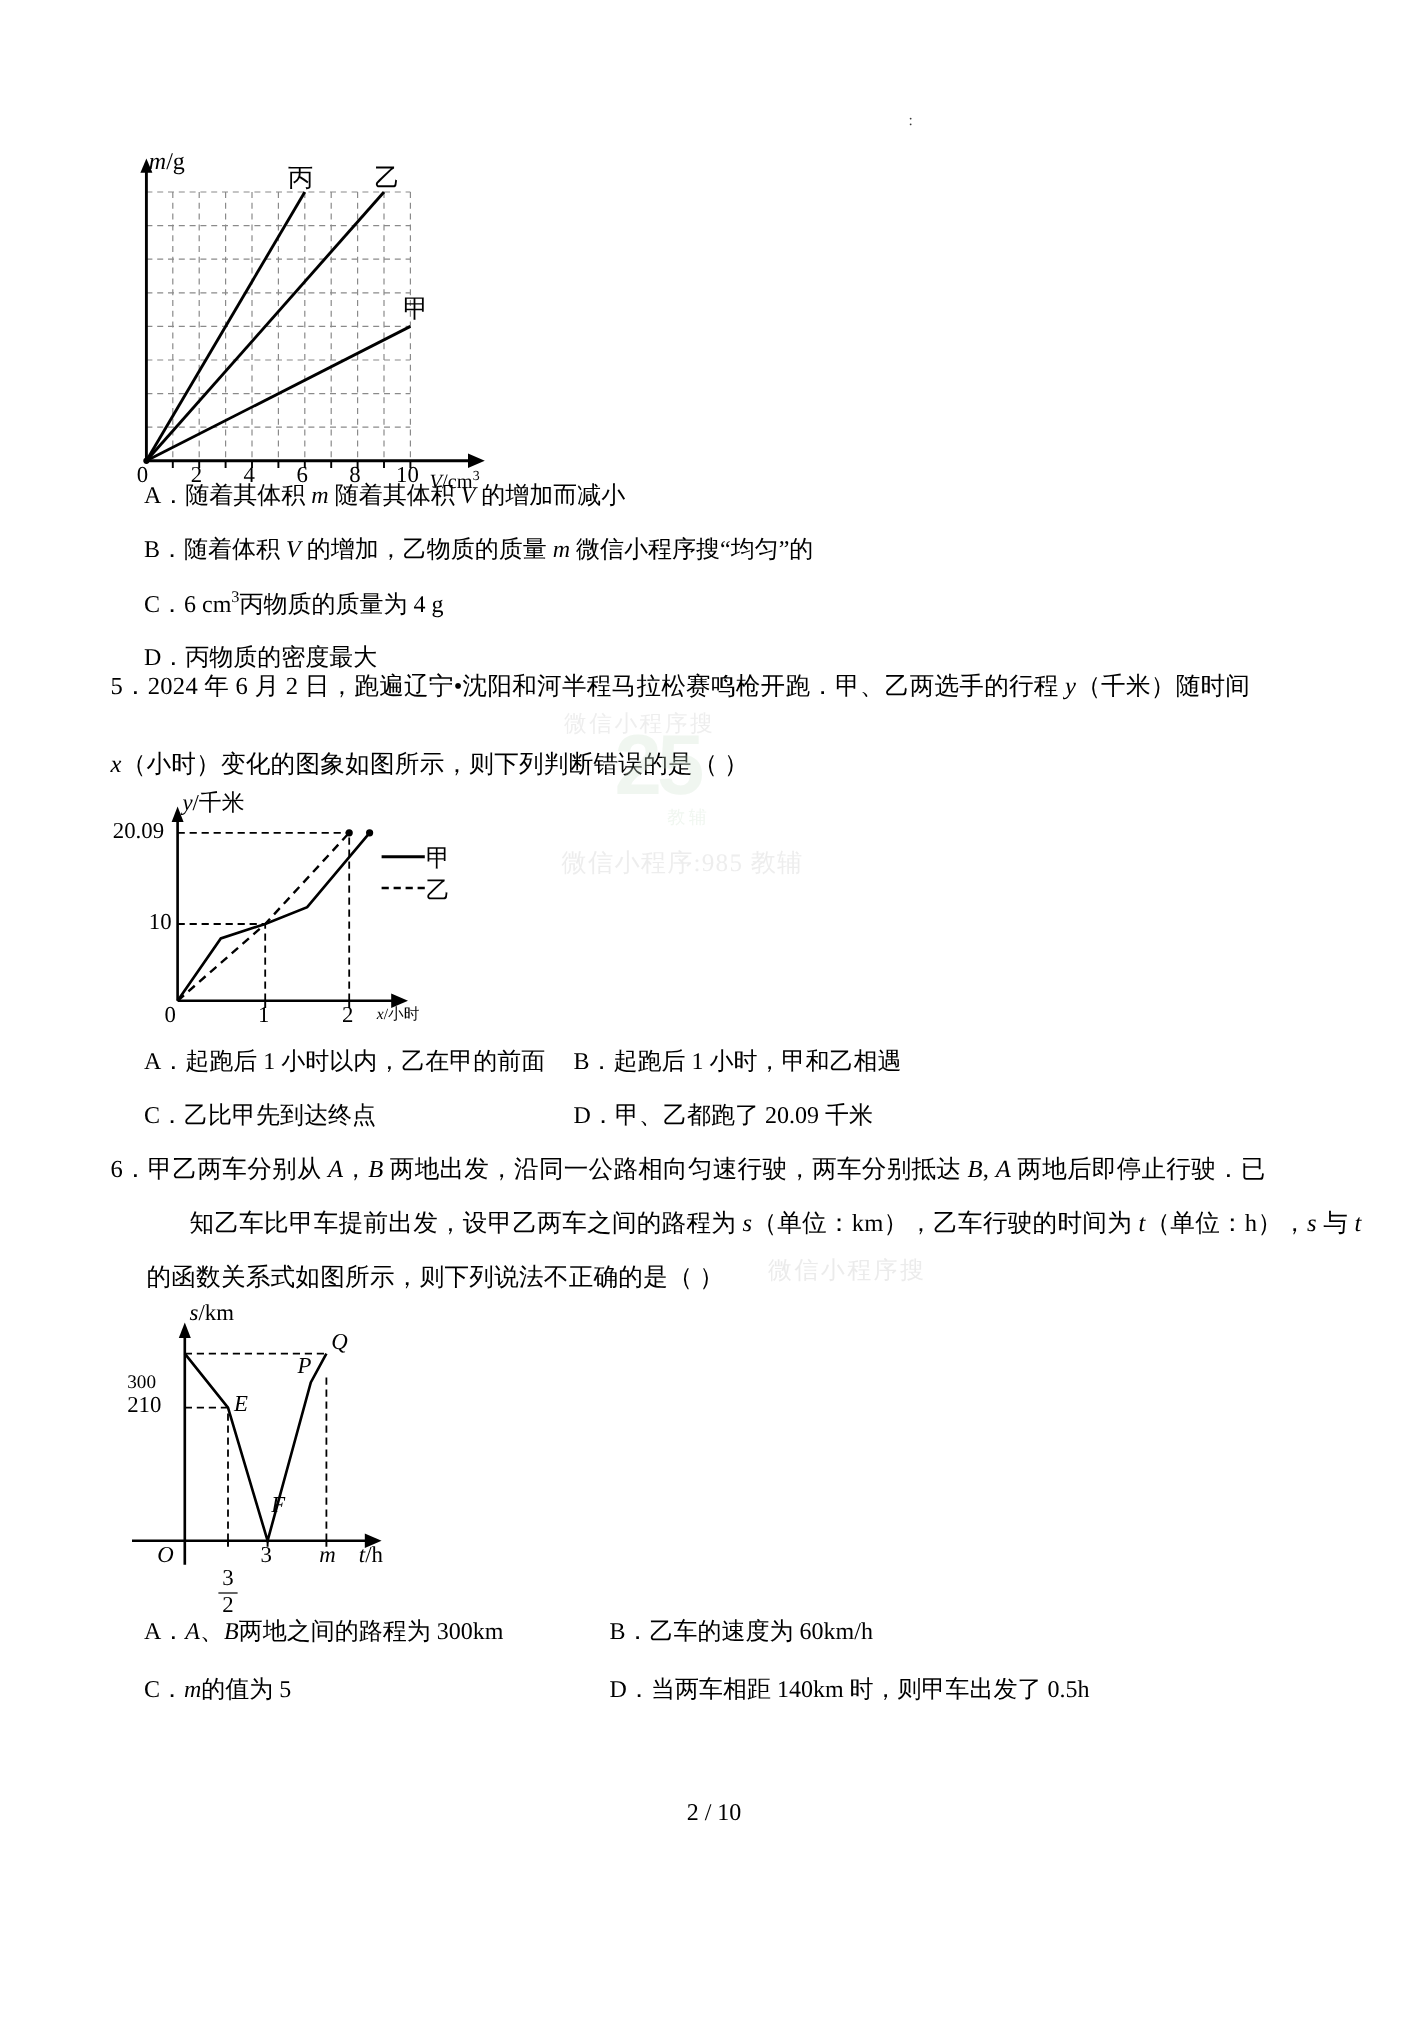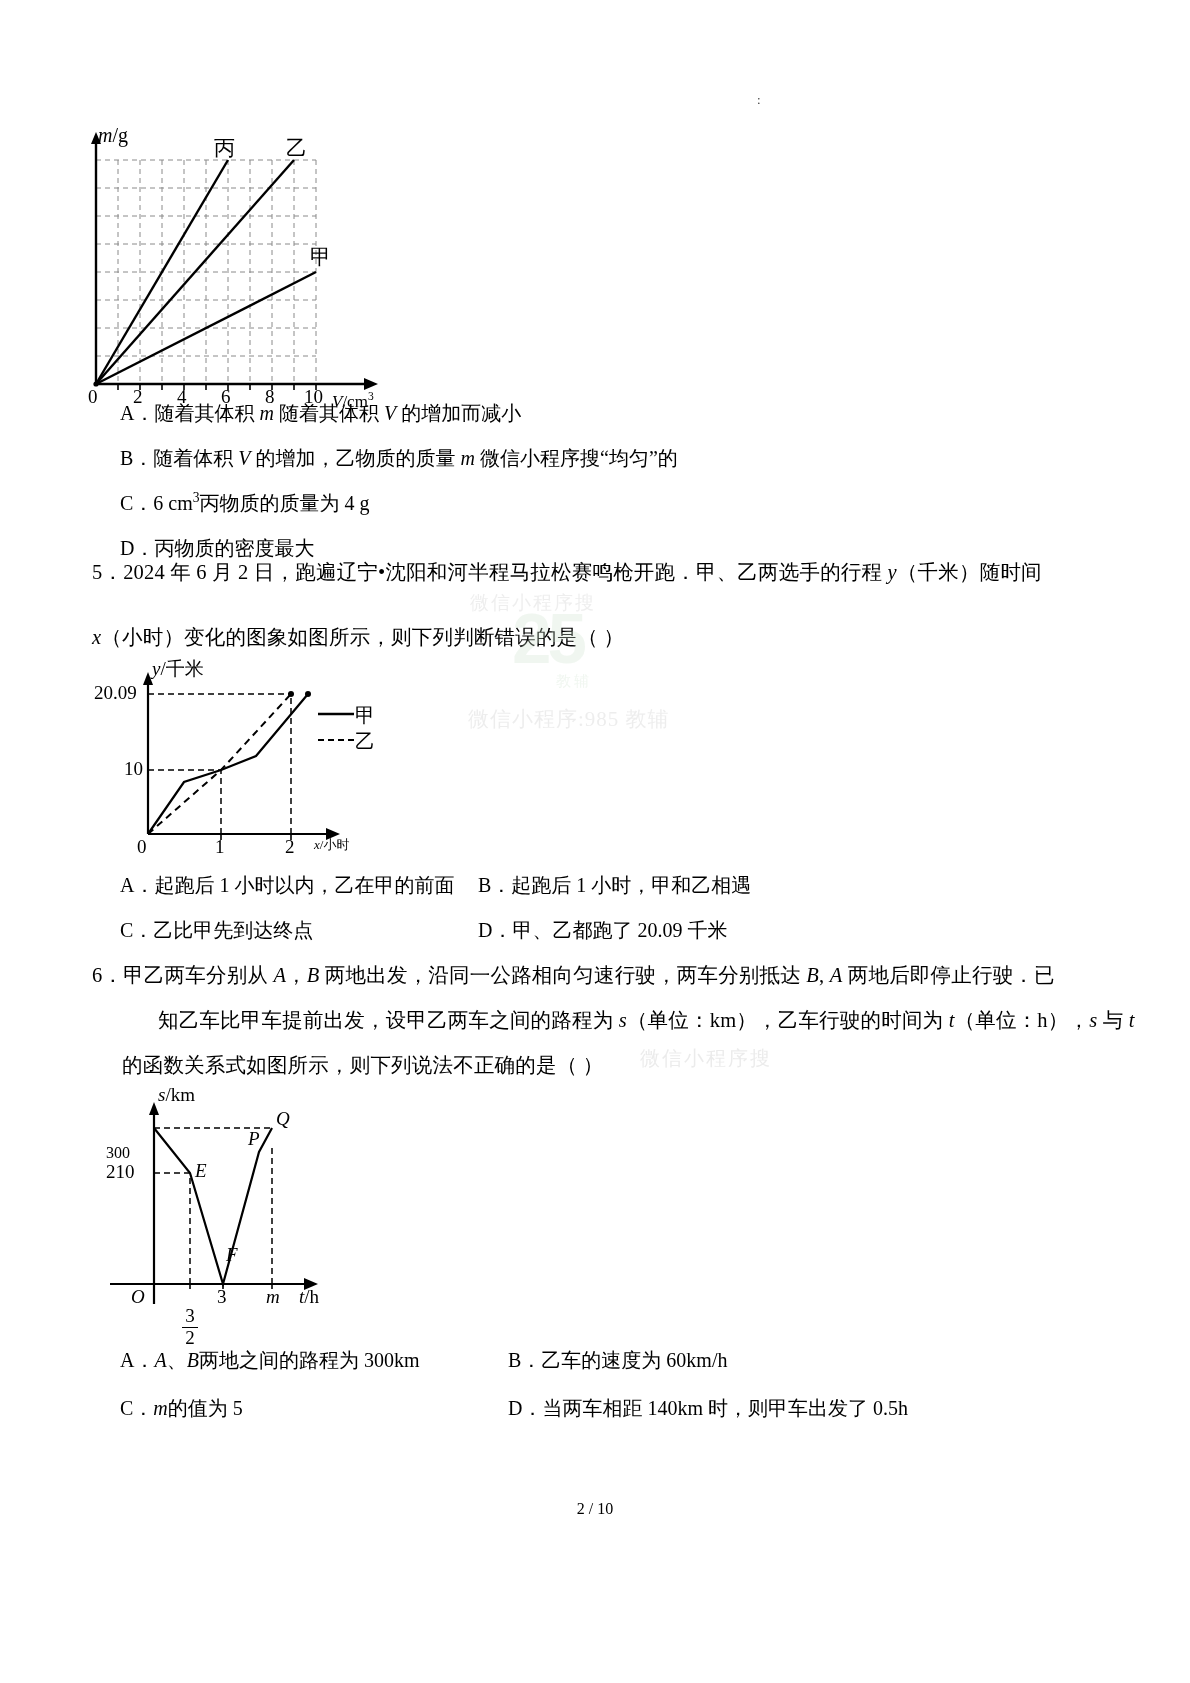--- a/index.html
+++ b/index.html
@@ -45,21 +45,21 @@
     color: #3a3a3a;
     letter-spacing: 1px;
   }
 
   .footer {
     position: absolute;
     left: 0;
     top: 1500px;
     width: 1190px;
     text-align: center;
-    font-size: 16px;
+    font-size: 20px;
   }
 
   
   .wm-wrap {
     position: absolute;
     left: 460px;
     top: 590px;
     width: 340px;
     height: 140px;
     pointer-events: none;
@@ -112,21 +112,21 @@
   svg { display: block; }
   .fig { position: absolute; }
 </style>
 </head>
 <body>
 
 <div id="page">
 
   <div class="topdots">:</div>
 
-  <div class="fig" style="left:74px; top:128px;">
+  <div class="fig" style="left:100px; top:128px;">
     <svg width="320" height="265" viewBox="0 0 320 265">
       <defs></defs>
 
       <g stroke="#8a8a8a" stroke-width="1" stroke-dasharray="5,4">
         <line x1="22" y1="228" x2="242" y2="228"></line>
         <line x1="22" y1="200" x2="242" y2="200"></line>
         <line x1="22" y1="172" x2="242" y2="172"></line>
         <line x1="22" y1="144" x2="242" y2="144"></line>
         <line x1="22" y1="116" x2="242" y2="116"></line>
         <line x1="22" y1="88" x2="242" y2="88"></line>

